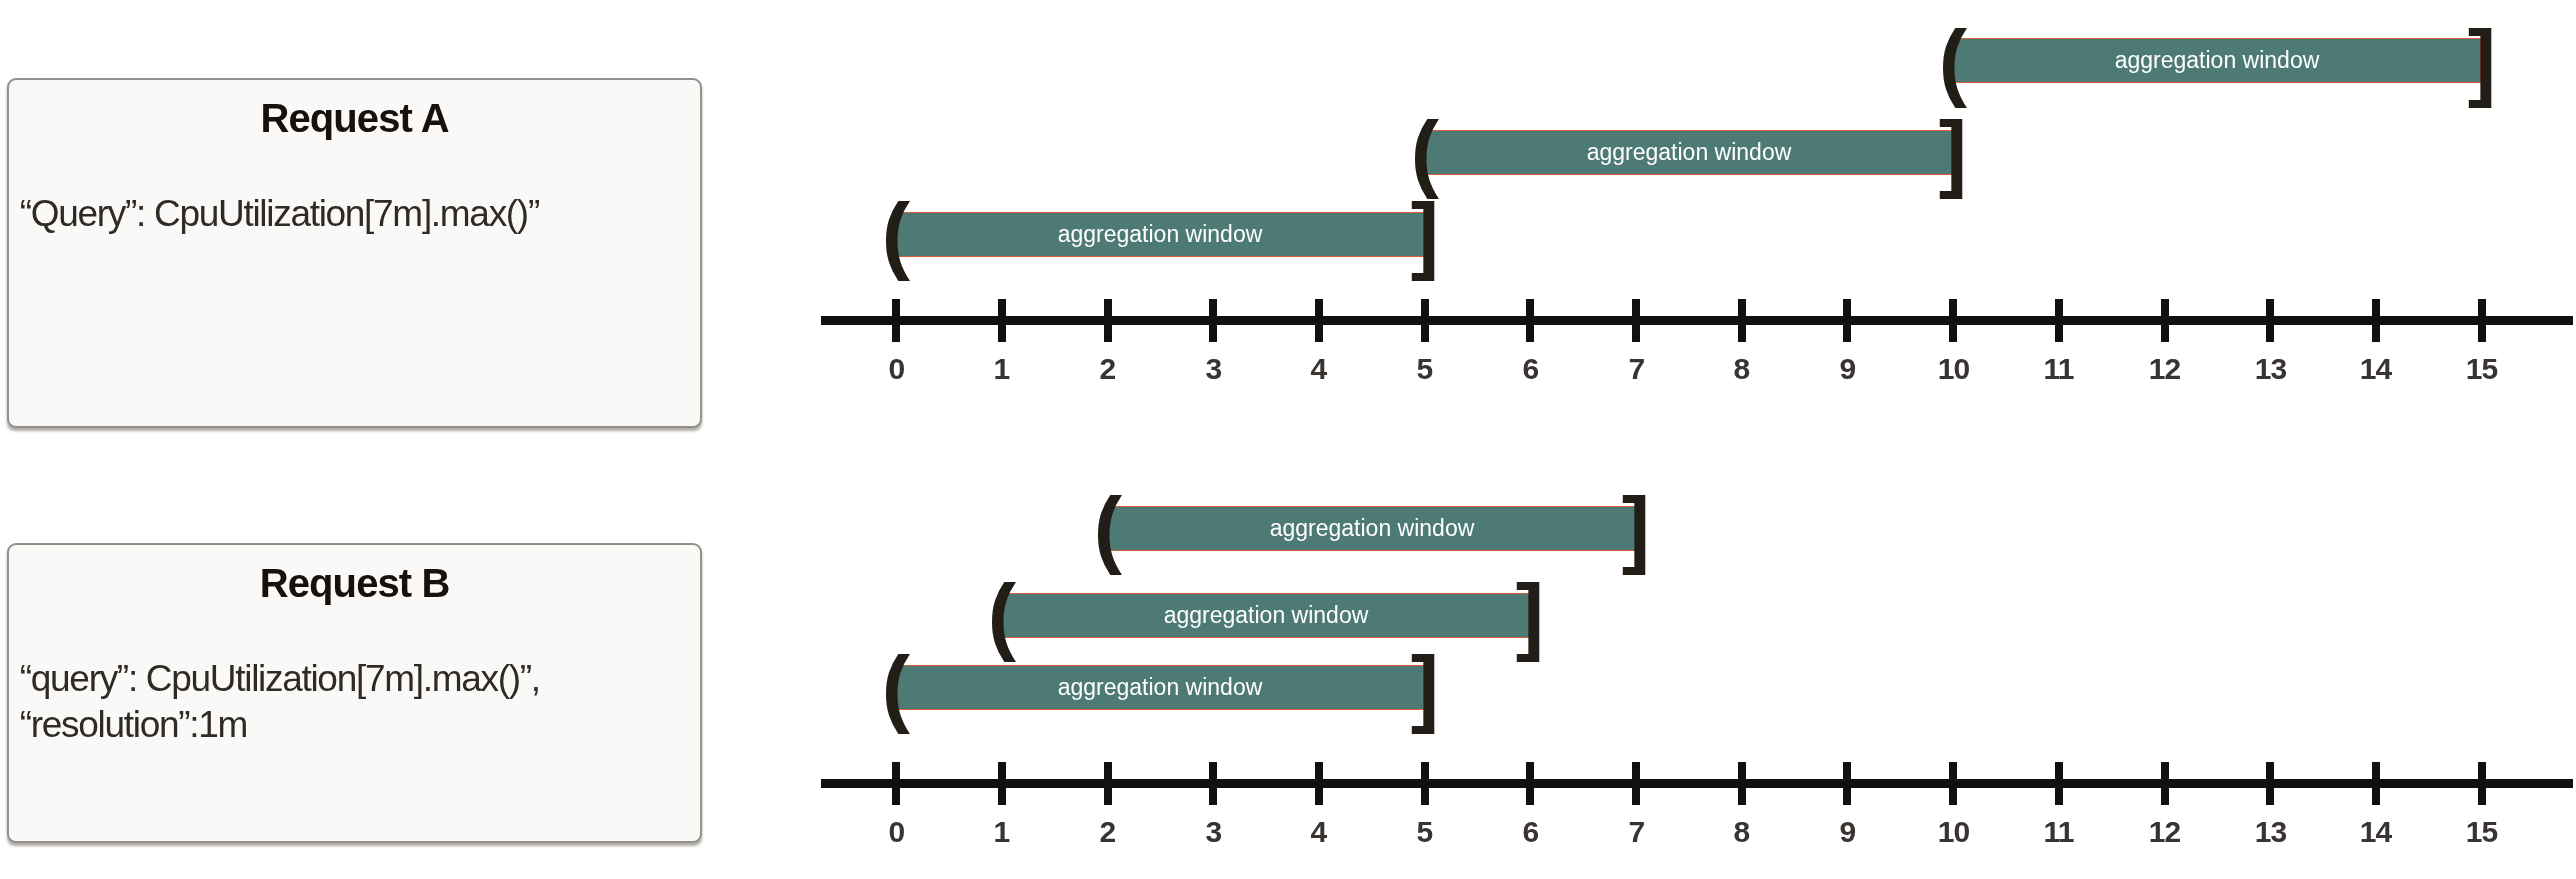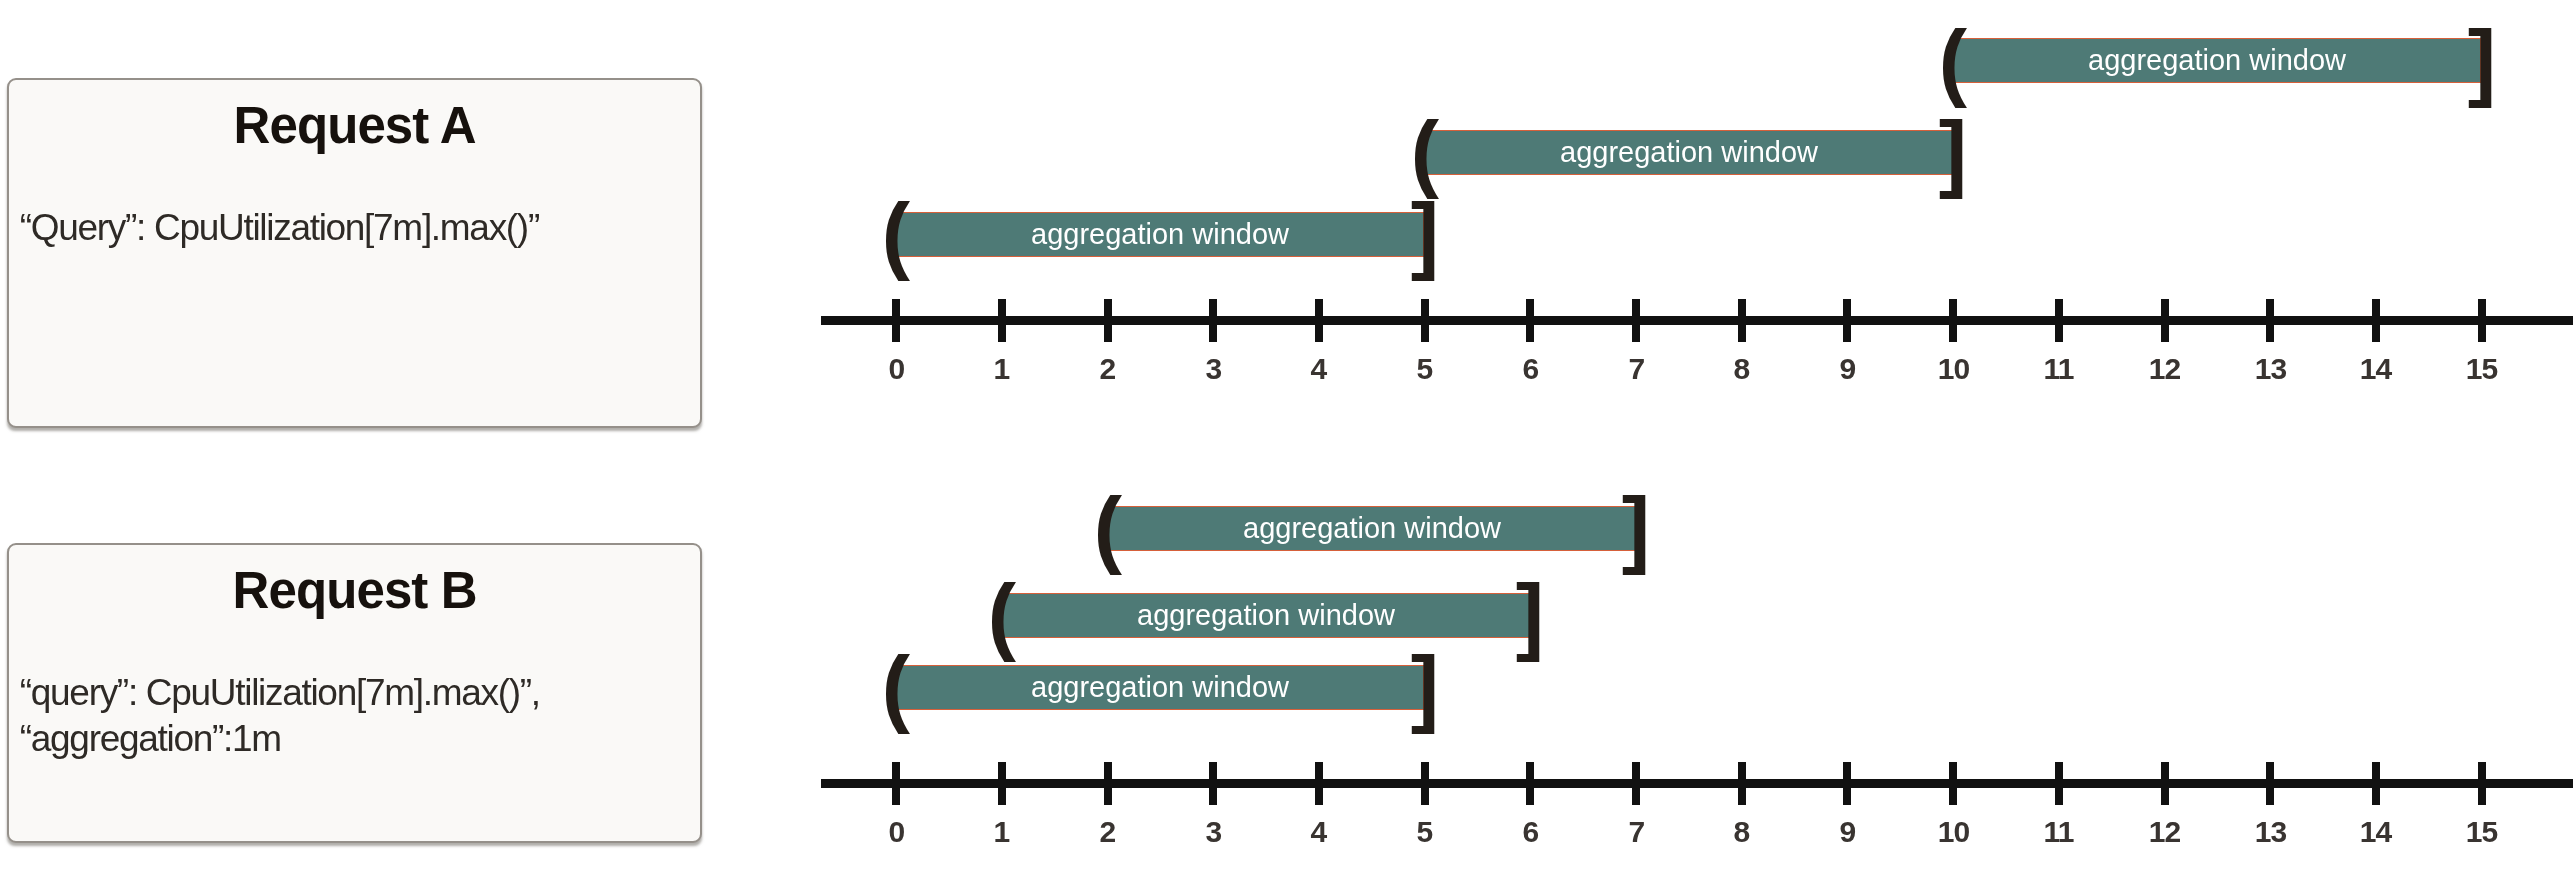--- a/index.html
+++ b/index.html
@@ -19,21 +19,21 @@
     border:2.7px solid #95908a;
     border-radius:9px;
     box-shadow:0 3.6px 2.7px -0.9px rgba(110,105,98,0.55);
     box-sizing:border-box;
   }
   #box-a { top:78px;  height:350px; }
   #box-b { top:543px; height:300px; }
   .request-title {
     margin-top:16px;
     text-align:center;
-    font-size:51px;
+    font-size:40px;
     font-weight:bold;
     color:#16110d;
     letter-spacing:-0.9px;
   }
   .request-body {
     margin:50px 9px 0 10.7px;
     font-size:37px;
     line-height:46px;
     color:#2e2a26;
     letter-spacing:-1.3px;
@@ -46,21 +46,21 @@
     text-align:center;
     font-size:30px; font-weight:bold;
     color:#393431; letter-spacing:-0.9px;
   }
   .agg-bar {
     position:absolute; height:45px;
     box-sizing:border-box;
     display:flex; align-items:center; justify-content:center;
   }
   .agg-bar .bar-label {
-    font-size:29px;
+    font-size:23px;
     letter-spacing:0px;
     white-space:nowrap;
   }
   .bracket {
     position:absolute;
     transform:translate(-50%,-50%);
     font-size:85px;
     font-weight:bold;
     line-height:62px;
   }
@@ -74,21 +74,21 @@
     <div class="request-title">Request A</div>
     <div class="request-body">
         <div class="body-line">“Query”: CpuUtilization[7m].max()”</div>
       </div>
   </div>
 
   <div class="request-box" id="box-b">
     <div class="request-title">Request B</div>
     <div class="request-body">
         <div class="body-line">“query”: CpuUtilization[7m].max()”,</div>
-        <div class="body-line">“aggregation”:1m</div>
+        <div class="body-line">“resolution”:1m</div>
       </div>
   </div>
 
   <div id="timeline-a">
       <div class="axis-line" style="left: 821px; top: 316px; width: 1752px; height: 9px; background: rgb(17, 17, 17);"></div>
       <div class="axis-tick" style="left: 892px; top: 299px; width: 8px; height: 43px; background: rgb(17, 17, 17);"></div>
       <div class="tick-label" style="left: 861px; top: 352px; color: rgb(57, 52, 49);">0</div>
       <div class="axis-tick" style="left: 998px; top: 299px; width: 8px; height: 43px; background: rgb(17, 17, 17);"></div>
       <div class="tick-label" style="left: 966px; top: 352px; color: rgb(57, 52, 49);">1</div>
       <div class="axis-tick" style="left: 1104px; top: 299px; width: 8px; height: 43px; background: rgb(17, 17, 17);"></div>

